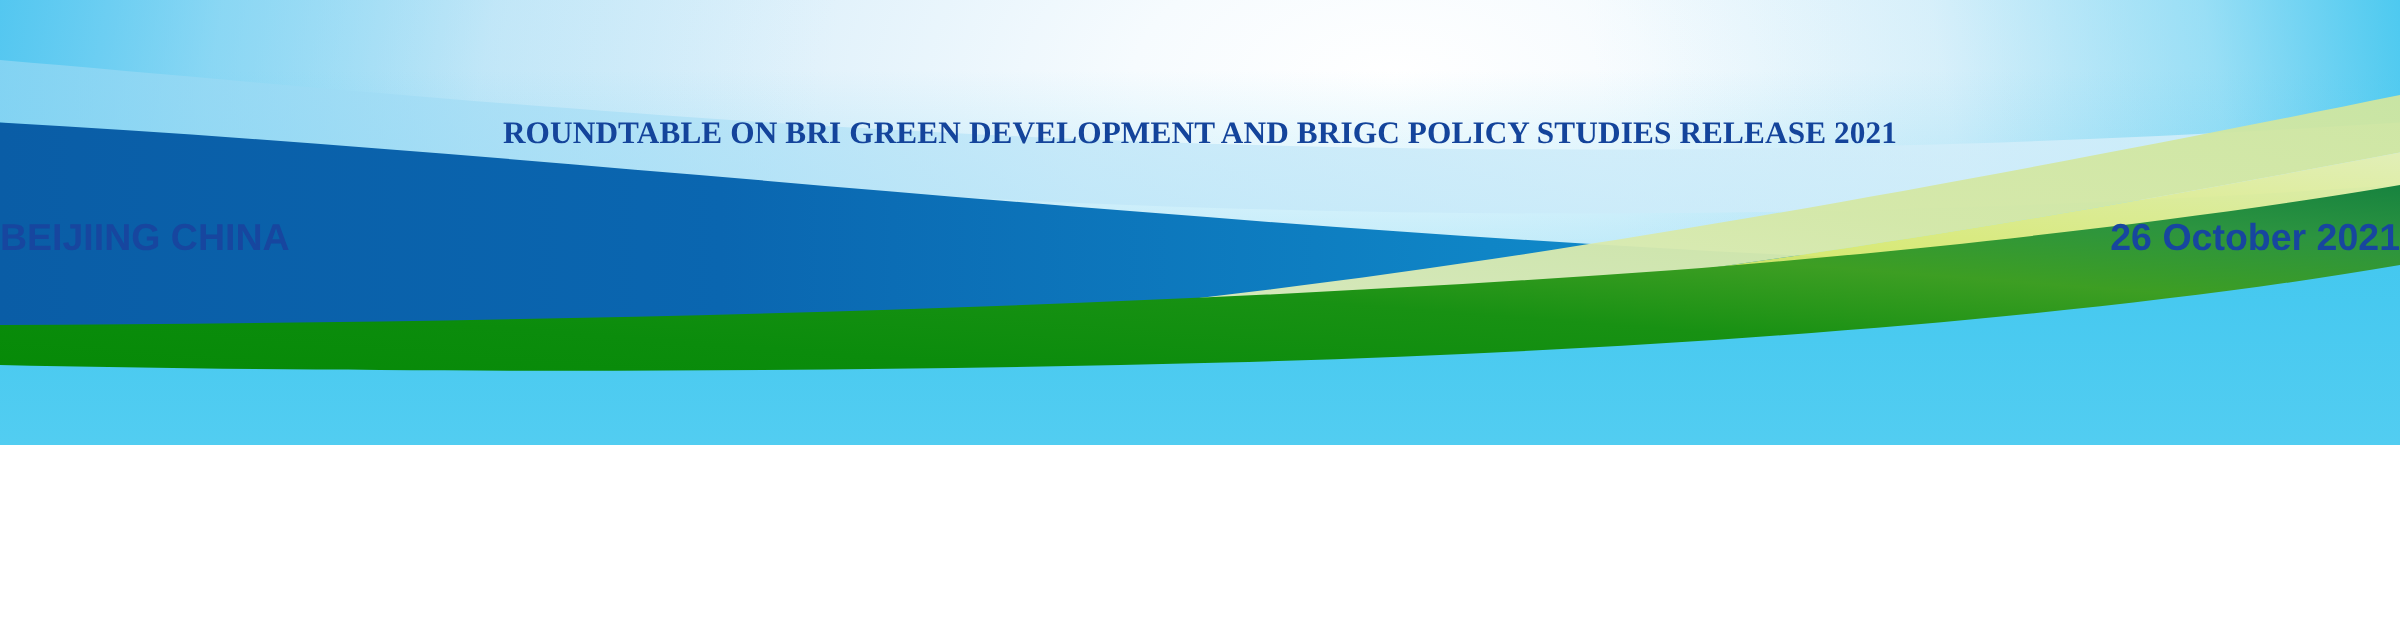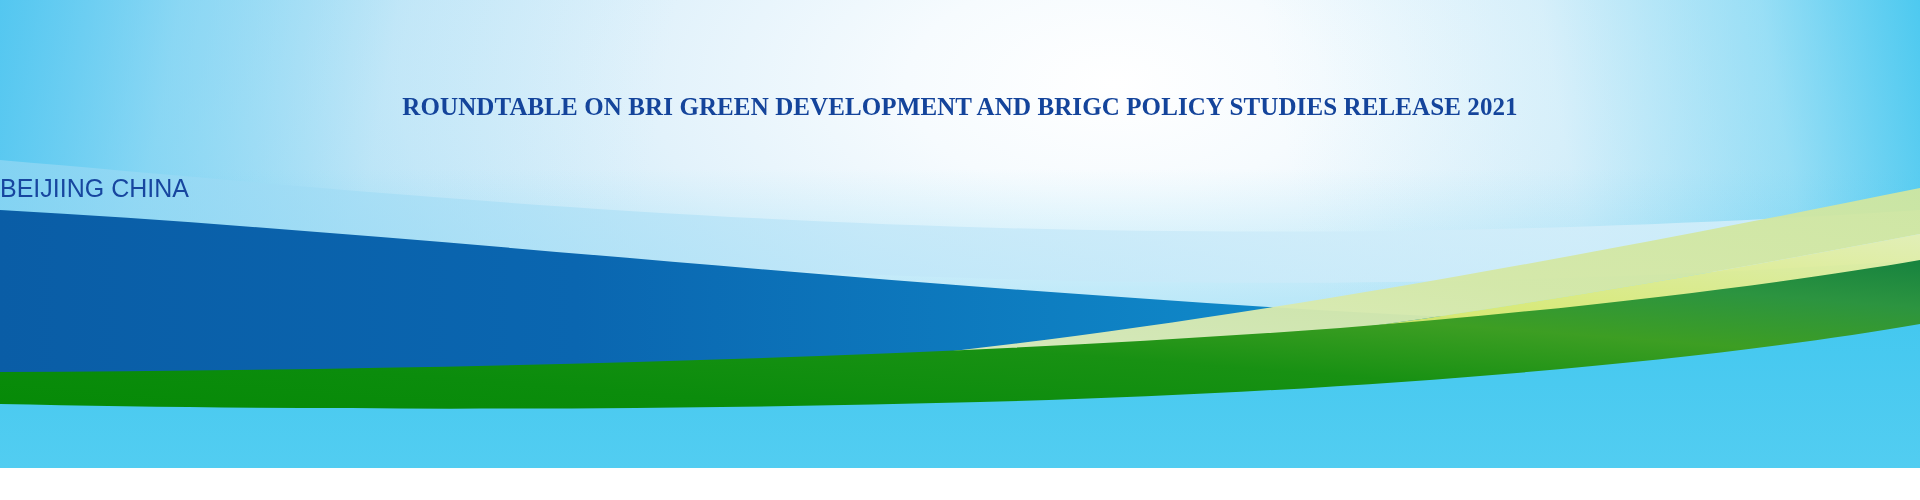--- a/index.html
+++ b/index.html
@@ -4,21 +4,21 @@
 <title>Roundtable Banner</title>
 <style>
   html, body {
     margin: 0;
     padding: 0;
     background: #ffffff;
   }
   #banner {
     position: relative;
     width: 1920px;
-    height: 468px;
+    height: 356px;
     overflow: hidden;
     font-family: "Liberation Sans", sans-serif;
     background: #c4b5fd;
   }
 
   
   .bg-base {
     position: absolute;
     inset: 0;
     background:
@@ -95,22 +95,22 @@
     font-size: 30.5px;
     letter-spacing: 0.2px;
     color: #1544a0;
     line-height: 1.12;
     white-space: nowrap;
   }
   .venue-row {
     margin: 0;
     padding-top: 53px;
     font-family: "Liberation Sans", sans-serif;
-    font-weight: 400;
-    font-size: 25px;
+    font-weight: 700;
+    font-size: 30px;
     color: #17469f;
     line-height: 1.15;
     white-space: nowrap;
     display: flex;
     justify-content: space-between;
     align-items: baseline;
   }
   .venue-city { display: inline-block; }
   .venue-gap  { display: inline-block; width: 58px; }
   .venue-date { display: inline-block; }
@@ -185,16 +185,17 @@
              C640,263 280,262 0,256 Z" fill="url(#gradGreen)"></path>
   </svg>
 
   <div class="text-stack">
     <h2 class="kicker">ROUNDTABLE ON BRI GREEN DEVELOPMENT AND BRIGC POLICY STUDIES RELEASE 2021</h2>
 
 
     <p class="venue-row">
       <span class="venue-city">BEIJIING CHINA</span>
       <span class="venue-gap"></span>
+      <span class="venue-date">26 October 2021</span>
     </p>
   </div>
 
 </div>
 
 </body></html>

